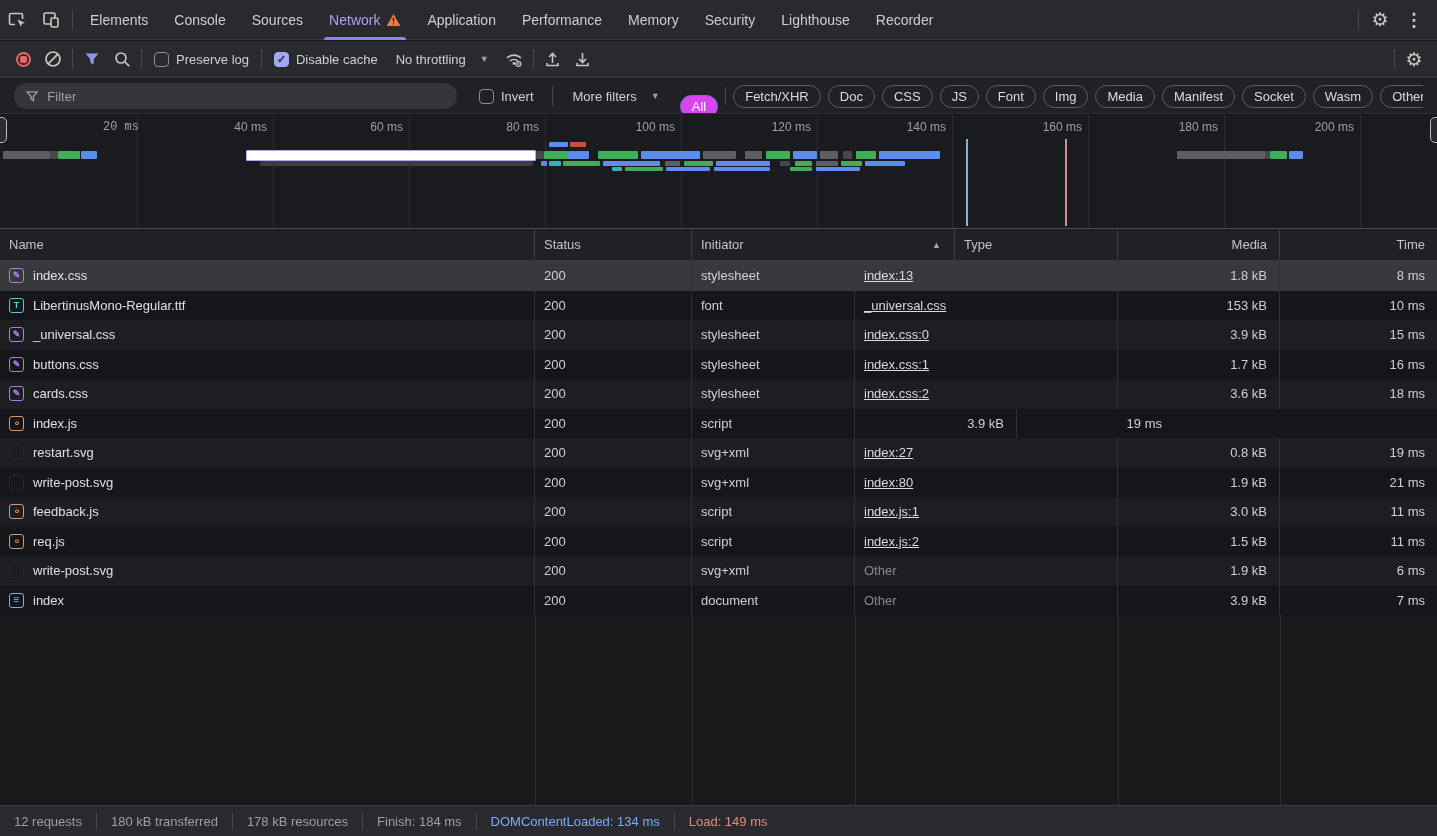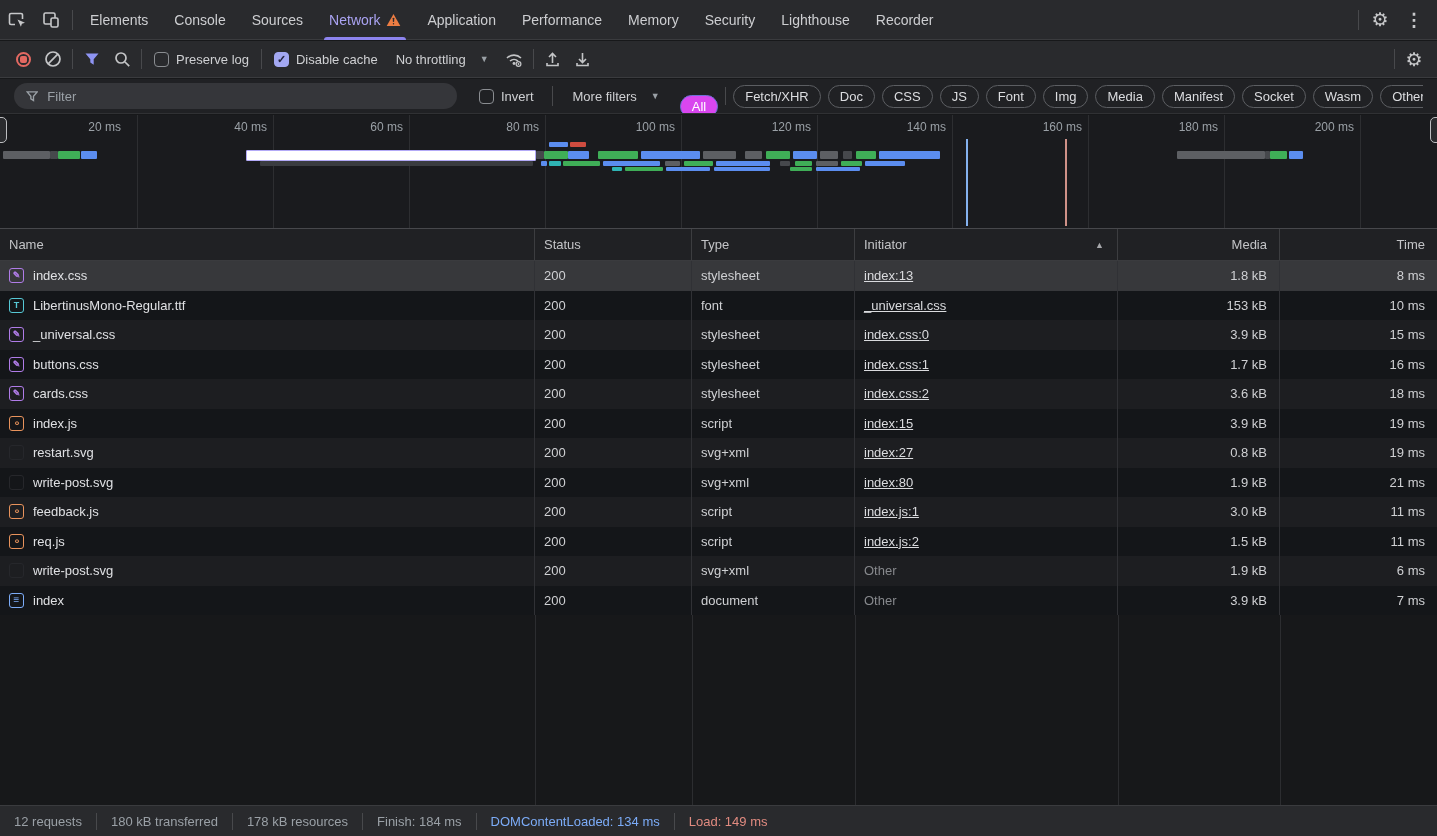--- a/index.html
+++ b/index.html
@@ -263,21 +263,21 @@
         <span class="chip">Media</span>
         <span class="chip">Manifest</span>
         <span class="chip">Socket</span>
         <span class="chip">Wasm</span>
         <span class="chip">Other</span>
       </div>
   </div>
 
   <div id="overview">
       <div class="gridline" style="left: 137px;"></div>
-      <div class="ticklabel" style="left: 121px;">20 ms</div>
+      <div class="ticklabel" style="left: 139px; font-family: Liberation Mono, monospace;">20 ms</div>
       <div class="gridline" style="left: 273px;"></div>
       <div class="ticklabel" style="left: 267px;">40 ms</div>
       <div class="gridline" style="left: 409px;"></div>
       <div class="ticklabel" style="left: 403px;">60 ms</div>
       <div class="gridline" style="left: 545px;"></div>
       <div class="ticklabel" style="left: 539px;">80 ms</div>
       <div class="gridline" style="left: 681px;"></div>
       <div class="ticklabel" style="left: 675px;">100 ms</div>
       <div class="gridline" style="left: 817px;"></div>
       <div class="ticklabel" style="left: 811px;">120 ms</div>
@@ -346,27 +346,27 @@
         <div class="col-div" style="left: 1118px;"></div>
         <div class="col-div" style="left: 1280px;"></div>
       </div>
     <div id="grid-header">
         <div class="hcell" style="width: 535px;">
           <span>Name</span>
         </div>
         <div class="hcell" style="width: 157px;">
           <span>Status</span>
         </div>
-        <div class="hcell" style="width: 163px;">
-          <span>Type</span>
-        </div>
         <div class="hcell" style="width: 263px;">
           <span>Initiator</span>
           <span class="sort-arrow">▲</span>
         </div>
+        <div class="hcell" style="width: 163px;">
+          <span>Type</span>
+        </div>
         <div class="hcell right" style="width: 162px;">
           <span>Media</span>
         </div>
         <div class="hcell right" style="width: 157px;">
           <span>Time</span>
         </div>
       </div>
     <div id="rows">
         <div class="row selected">
           <div class="cell name" style="width: 535px;">
@@ -433,23 +433,20 @@
           <div class="cell right" style="width: 162px;">3.6 kB</div>
           <div class="cell right" style="width: 157px;">18 ms</div>
         </div>
         <div class="row even">
           <div class="cell name" style="width: 535px;">
             <span class="ficon js">‹›</span>
             <span class="file-name">index.js</span>
           </div>
           <div class="cell" style="width: 157px;">200</div>
           <div class="cell" style="width: 163px;">script</div>
-          <div class="cell" style="width: 263px;">
-            <span class="initiator-link">index:15</span>
-          </div>
           <div class="cell right" style="width: 162px;">3.9 kB</div>
           <div class="cell right" style="width: 157px;">19 ms</div>
         </div>
         <div class="row odd">
           <div class="cell name" style="width: 535px;">
             <span class="ficon svg"></span>
             <span class="file-name">restart.svg</span>
           </div>
           <div class="cell" style="width: 157px;">200</div>
           <div class="cell" style="width: 163px;">svg+xml</div>

